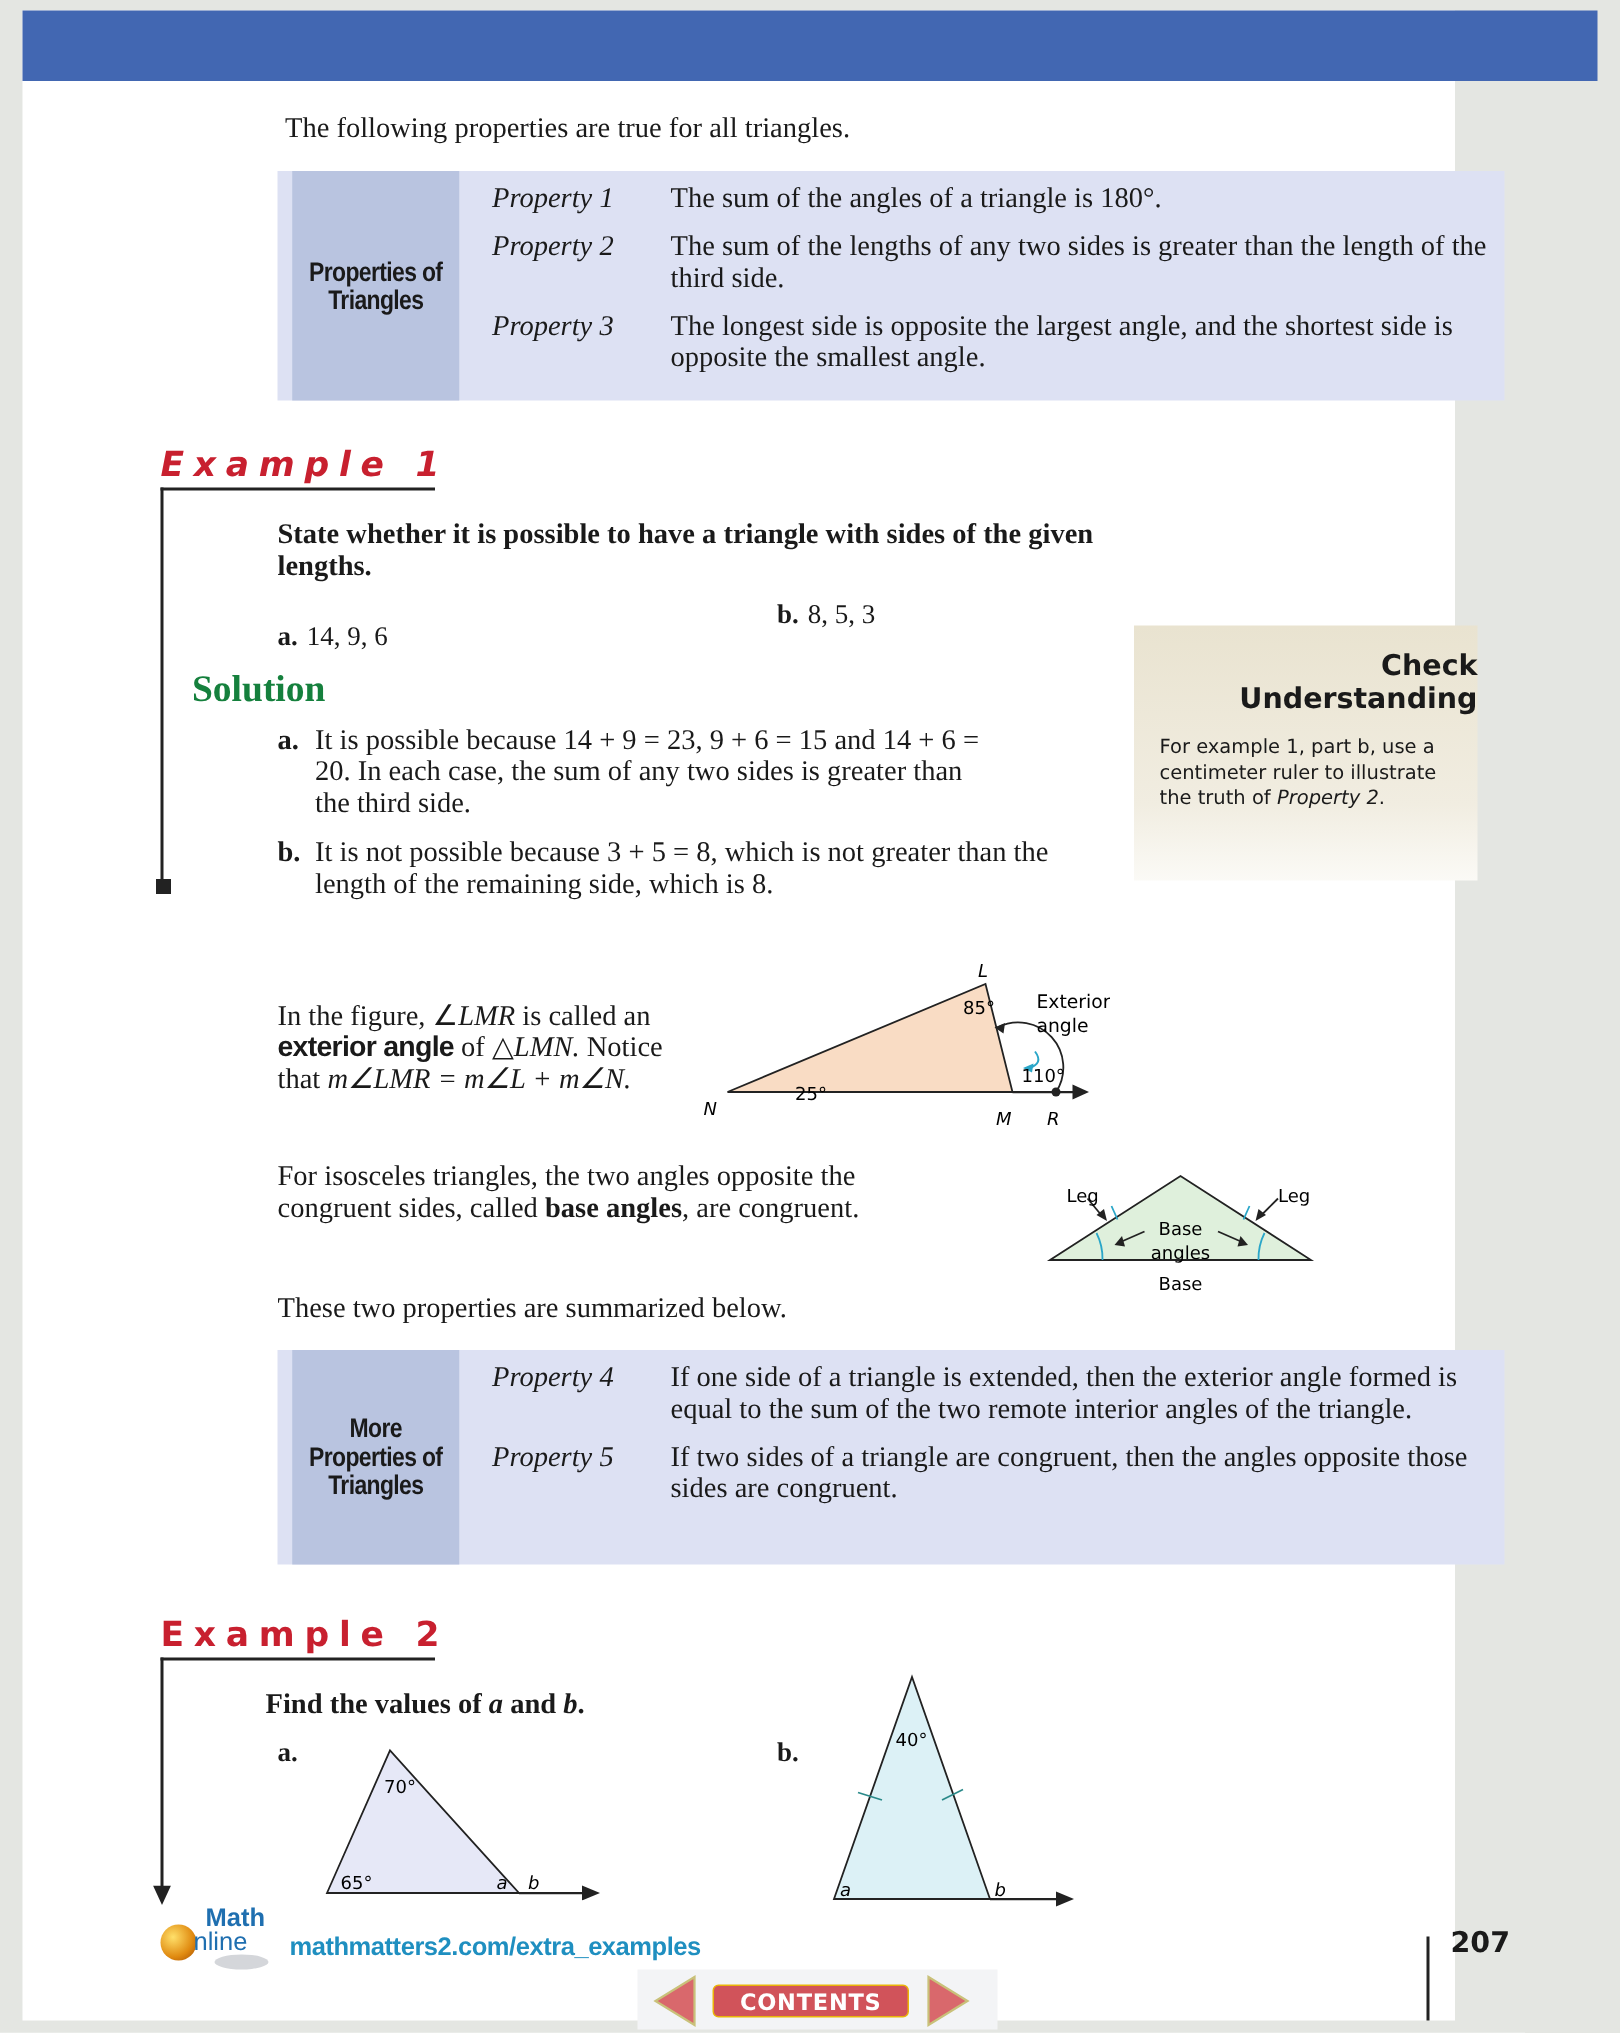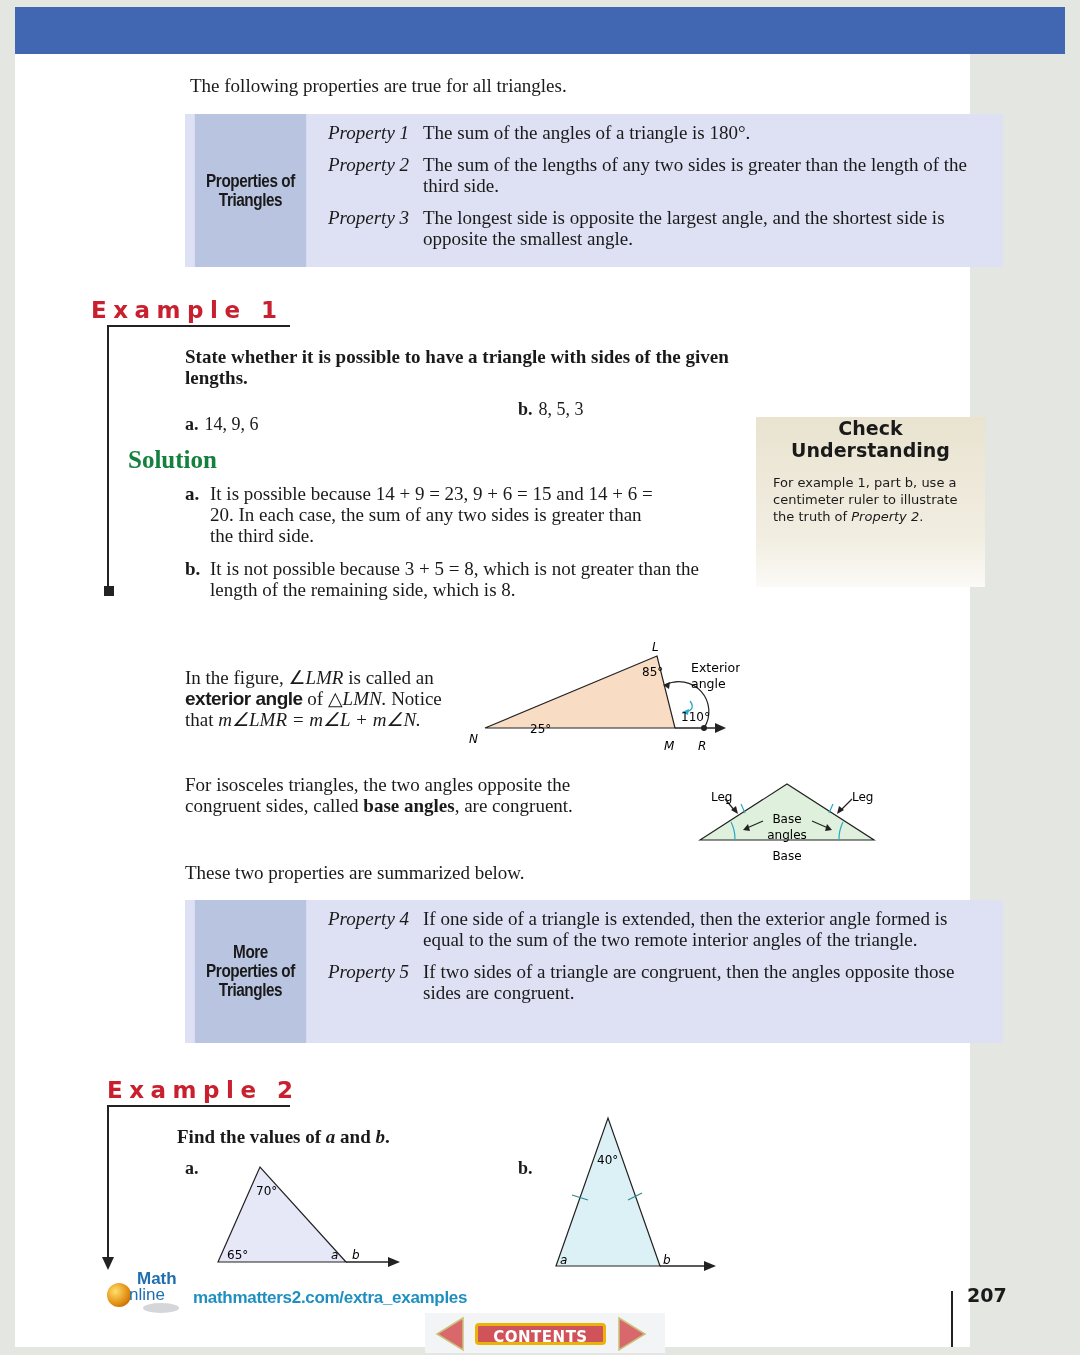--- a/index.html
+++ b/index.html
@@ -10,51 +10,51 @@
   .abs { position: absolute; }
   .serif { font-family: "Liberation Serif", serif; }
   .cond { font-family: "Liberation Sans", sans-serif; font-weight: bold; letter-spacing: -0.5px; }
 
   .intro { left: 175px; top: 68px; font-size: 19px; }
 
   .propbox { position: absolute; left: 170px; width: 818px; background: #dde1f3; display: flex; }
   .propbox .side { width: 131px; background: #b9c4e0; display: flex; align-items: center; justify-content: center; text-align: center; font-size: 18px; line-height: 19px; transform: scaleX(0.85); }
   .propbox .side span { display: block; }
   .propbox .body { padding: 8px 10px 10px 12px; flex: 1; }
-  .prop { display: flex; font-family: "Liberation Serif", serif; font-size: 19px; line-height: 21px; margin-bottom: 11px; }
+  .prop { display: flex; font-family: "Liberation Serif", serif; font-size: 19px; line-height: 21px; margin-bottom: 11px; gap: 24px; }
   .prop:last-child { margin-bottom: 0; }
   .prop .pl { font-style: italic; width: 95px; flex-shrink: 0; }
   .prop .pt { flex: 1; }
 
   .example-title { position: absolute; font-family: "DejaVu Sans", sans-serif; font-weight: bold; color: #c8202f; font-size: 23px; letter-spacing: 6.5px; }
   .example-underline { position: absolute; height: 2px; background: #222; }
   .vline { position: absolute; width: 2px; background: #222; }
 
   .bold-q { font-family: "Liberation Serif", serif; font-weight: bold; font-size: 19px; line-height: 21px; }
   .item { font-family: "Liberation Serif", serif; font-size: 18px; }
   .item b { margin-right: 6px; }
 
   .solution { color: #15803d; font-family: "Liberation Serif", serif; font-weight: bold; font-size: 25px; }
   .sol-item { font-family: "Liberation Serif", serif; font-size: 19px; line-height: 21px; display: flex; }
   .sol-item .lbl { width: 25px; font-weight: bold; flex-shrink: 0; }
 
   .check { position: absolute; left: 741px; top: 410px; width: 229px; height: 170px; background: linear-gradient(180deg, #e9e3d0 0%, #f1ede1 70%, #fbfaf6 100%); }
-  .check h3 { text-align: center; font-family: "DejaVu Sans", sans-serif; font-weight: bold; font-size: 19px; line-height: 22px; color: #1a1a1a; }
+  .check h3 { text-align: right; font-family: "DejaVu Sans", sans-serif; font-weight: bold; font-size: 19px; line-height: 22px; margin-top: 16px; color: #1a1a1a; }
   .check p { font-family: "DejaVu Sans", sans-serif; font-size: 13px; line-height: 17px; margin: 13px 10px 0 17px; }
 
   .para { font-family: "Liberation Serif", serif; font-size: 19px; line-height: 21px; }
   .para .kb { font-family: "Liberation Sans", sans-serif; font-weight: bold; letter-spacing: -0.5px; }
 
   .footer-url { left: 178px; top: 1281px; font-family: "Liberation Sans", sans-serif; font-weight: bold; font-size: 17px; color: #1f8fc0; letter-spacing: -0.3px; }
   .footer-lesson { left: 641px; top: 1279px; font-size: 18px; }
   .footer-vline { position: absolute; left: 936px; top: 1284px; width: 2px; height: 56px; background: #222; }
   .footer-page { left: 952px; top: 1277px; font-family: "DejaVu Sans", sans-serif; font-weight: bold; font-size: 19px; }
 
   .nav { position: absolute; left: 410px; top: 1306px; width: 240px; height: 40px; background: #f3f4f6; }
-  .contents-btn { position: absolute; left: 460px; top: 1316px; width: 131px; height: 22px; border-radius: 4px; background: #d1535a; color: #fff; font-family: "DejaVu Sans", sans-serif; font-weight: bold; font-size: 15px; text-align: center; line-height: 22px; border: 3px solid #eab308; letter-spacing: 0.5px; }
+  .contents-btn { position: absolute; left: 460px; top: 1316px; width: 131px; height: 22px; border-radius: 4px; background: #d1535a; color: #fff; font-family: "DejaVu Sans", sans-serif; font-weight: bold; font-size: 15px; text-align: center; line-height: 22px; border: 1px solid #eab308; letter-spacing: 0.5px; }
 </style>
 </head>
 <body>
 
 <div class="page">
   <div class="topbar"></div>
 
   <div class="abs intro serif">The following properties are true for all triangles.</div>
 
   <div class="propbox" style="top:107px;height:153px;">
@@ -73,21 +73,21 @@
           <span class="pl">Property 2</span>
           <span class="pt">The sum of the lengths of any two sides is greater than the length of the third side.</span>
         </div>
       <div class="prop">
           <span class="pl">Property 3</span>
           <span class="pt">The longest side is opposite the largest angle, and the shortest side is opposite the smallest angle.</span>
         </div>
     </div>
   </div>
 
-  <div class="example-title" style="left:76px;top:290px;">Example 1</div>
+  <div class="example-title" style="left:92px;top:290px;font-style:italic;">Example 1</div>
   <div class="example-underline" style="left:92px;top:318px;width:183px;"></div>
   <div class="vline" style="left:92px;top:318px;height:268px;"></div>
   <div class="abs" style="left:89px;top:579px;width:10px;height:10px;background:#222;"></div>
 
   <div class="abs bold-q" style="left:170px;top:339px;width:560px;">State whether it is possible to have a triangle with sides of the given lengths.</div>
   <div class="abs item" style="left:170px;top:407px;"><b>a.</b><span>14, 9, 6</span></div>
   <div class="abs item" style="left:503px;top:392px;"><b>b.</b><span>8, 5, 3</span></div>
 
   <div class="abs solution" style="left:113px;top:439px;">Solution</div>
   <div class="abs sol-item" style="left:170px;top:476px;width:480px;">

